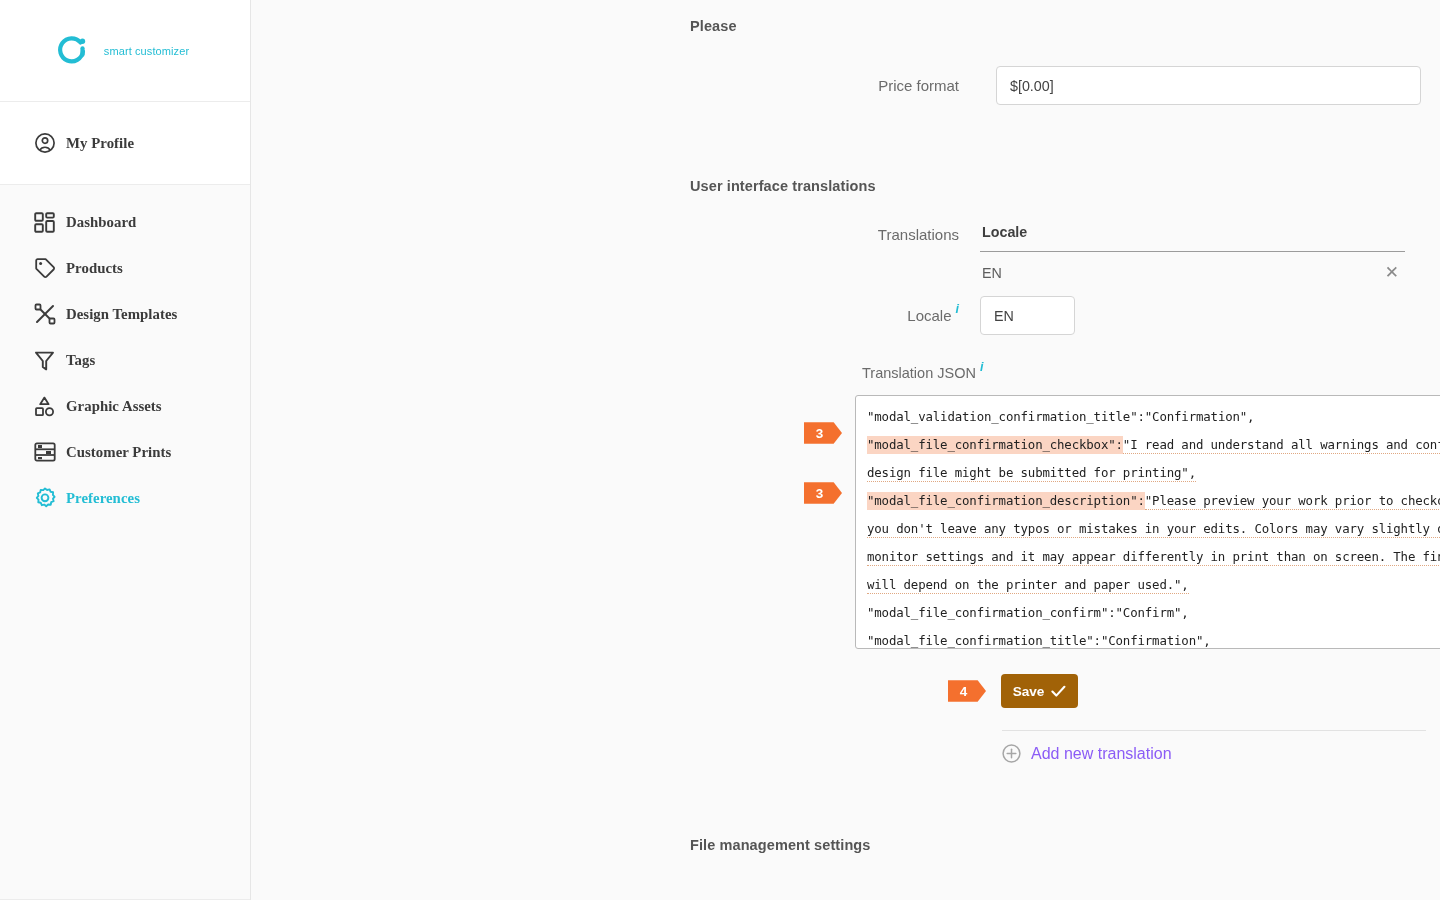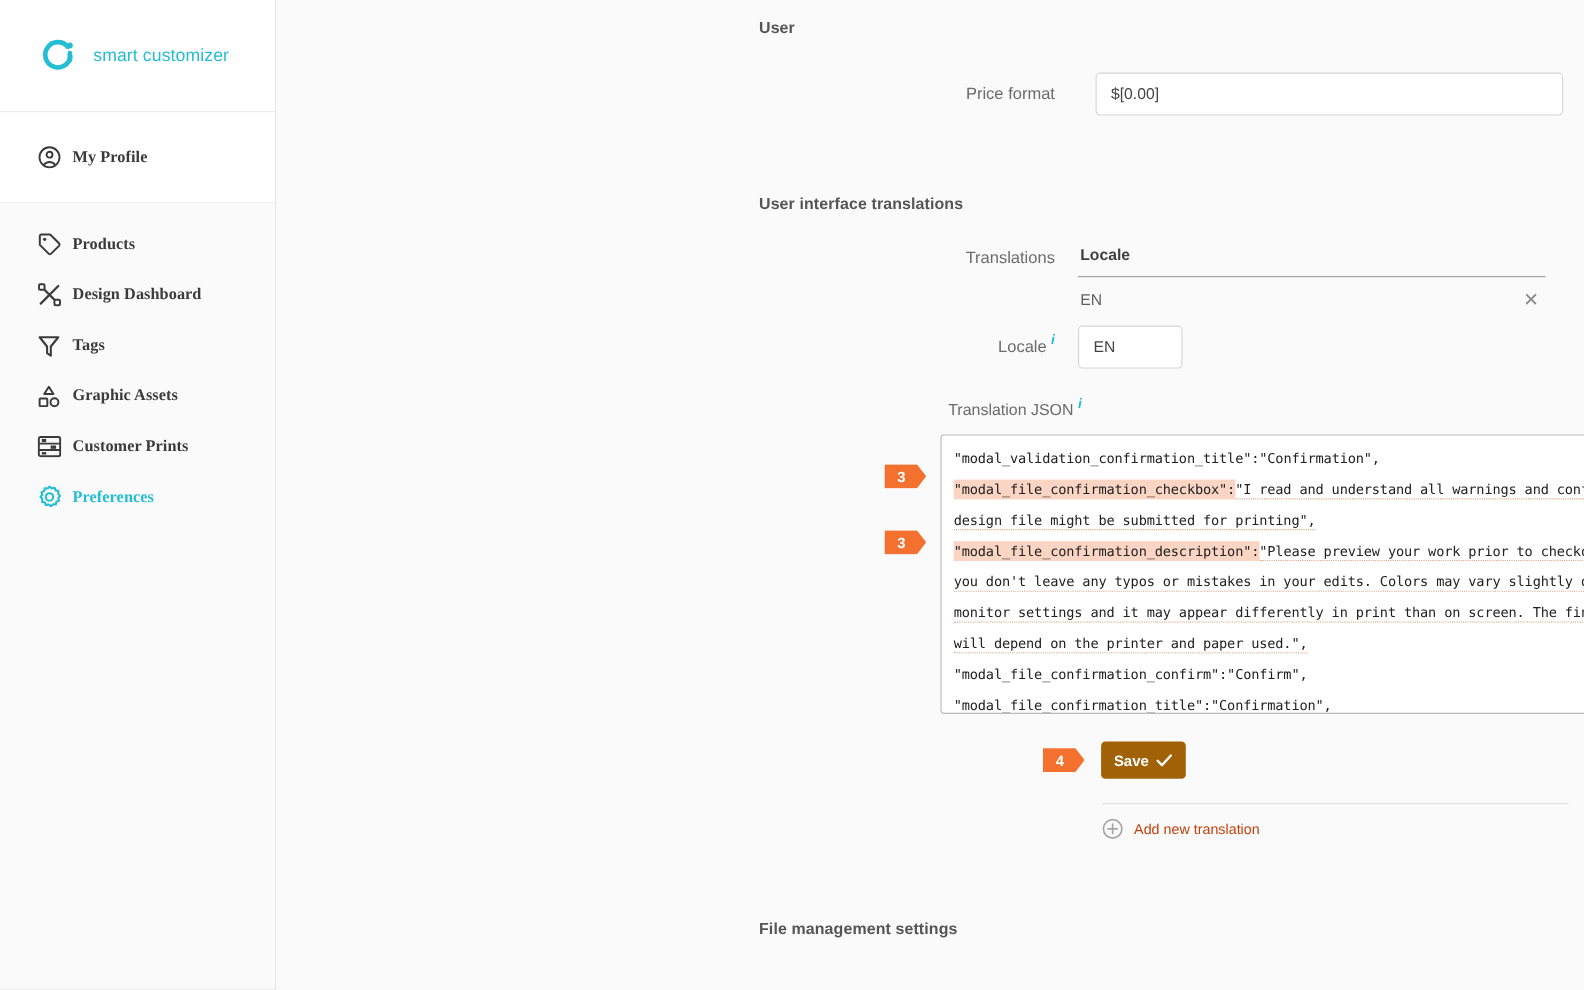--- a/index.html
+++ b/index.html
@@ -31,21 +31,21 @@
     height: 102px;
     display: flex;
     align-items: center;
     justify-content: center;
     border-bottom: 1px solid #ececec;
     gap: 13px;
     padding-right: 8px;
   }
   .logo-mark { width: 38px; height: 38px; position: relative; display:block; }
   .logo-text {
-    font-size: 16px;
+    font-size: 11px;
     color: #23bdd4;
     letter-spacing: .1px;
     font-weight: 400;
   }
   .nav-group { padding: 0; }
   .nav-group.profile {
     border-bottom: 1px solid #ececec;
     padding: 18px 0 18px 0;
   }
   .nav-group.main {
@@ -269,22 +269,22 @@
   .add-translation {
     position: absolute;
     left: 751px; top: 744px;
     display: flex;
     align-items: center;
     gap: 10px;
     cursor: pointer;
   }
   .add-translation .plus-icon { width: 19px; height: 19px; display:block; }
   .add-translation .at-label {
-    font-size: 13px;
-    color: #c2410c;
+    font-size: 16px;
+    color: #8b5cf6;
   }
 </style>
 </head>
 <body>
 
 <div class="app">
 
   <aside class="sidebar">
 
     <div class="logo-block">
@@ -306,41 +306,52 @@
             <circle cx="11" cy="8.6" r="2.7" fill="none" stroke="#3b3b3b" stroke-width="1.7"></circle>
             <path d="M5.6 18.2 A6.4 6.4 0 0 1 16.4 18.2" fill="none" stroke="#3b3b3b" stroke-width="1.7"></path>
           </svg>
         </span>
         <span class="nav-label">My Profile</span>
       </div>
     </div>
 
     <div class="nav-group main">
 
+      <div class="nav-item">
+        <span class="nav-icon">
+          <svg width="21" height="21" viewBox="0 0 21 21">
+            <rect x="1.2" y="1.2" width="7.6" height="7.6" rx="1" fill="none" stroke="#3b3b3b" stroke-width="1.9"></rect>
+            <rect x="12.2" y="1.2" width="7.6" height="4.4" rx="1" fill="none" stroke="#3b3b3b" stroke-width="1.9"></rect>
+            <rect x="1.2" y="12.2" width="7.6" height="7.6" rx="1" fill="none" stroke="#3b3b3b" stroke-width="1.9"></rect>
+            <rect x="12.2" y="9.0" width="7.6" height="10.8" rx="1" fill="none" stroke="#3b3b3b" stroke-width="1.9"></rect>
+          </svg>
+        </span>
+        <span class="nav-label">Dashboard</span>
+      </div>
 
       <div class="nav-item">
         <span class="nav-icon">
           <svg width="22" height="22" viewBox="0 0 22 22">
             <path d="M11.6 2.2 L19.6 10.2 A1.6 1.6 0 0 1 19.6 12.5 L12.5 19.6 A1.6 1.6 0 0 1 10.2 19.6 L2.2 11.6 L2.2 3.6 A1.4 1.4 0 0 1 3.6 2.2 Z" fill="none" stroke="#3b3b3b" stroke-width="1.8" stroke-linejoin="round"></path>
             <circle cx="6.6" cy="6.6" r="1.5" fill="#3b3b3b"></circle>
           </svg>
         </span>
         <span class="nav-label">Products</span>
       </div>
 
       <div class="nav-item">
         <span class="nav-icon">
           <svg width="22" height="22" viewBox="0 0 22 22">
             <path d="M3 3 L19 19" stroke="#3b3b3b" stroke-width="2" stroke-linecap="round"></path>
             <path d="M19 3 L3 19" stroke="#3b3b3b" stroke-width="2" stroke-linecap="round"></path>
             <rect x="1.5" y="1.5" width="5" height="5" rx="1" fill="#fff" stroke="#3b3b3b" stroke-width="1.8"></rect>
             <rect x="15.5" y="15.5" width="5" height="5" rx="1" fill="#fff" stroke="#3b3b3b" stroke-width="1.8"></rect>
           </svg>
         </span>
-        <span class="nav-label">Design Dashboard</span>
+        <span class="nav-label">Design Templates</span>
       </div>
 
       <div class="nav-item">
         <span class="nav-icon">
           <svg width="21" height="21" viewBox="0 0 21 21">
             <path d="M2 2.6 L19 2.6 L12.2 11 L12.2 19.4 L8.8 17 L8.8 11 Z" fill="none" stroke="#3b3b3b" stroke-width="1.9" stroke-linejoin="round"></path>
           </svg>
         </span>
         <span class="nav-label">Tags</span>
       </div>
@@ -382,21 +393,21 @@
         <span class="nav-label">Preferences</span>
       </div>
 
     </div>
 
 
   </aside>
 
   <main class="main">
 
-    <div class="section-title" id="t-price">User</div>
+    <div class="section-title" id="t-price">Please</div>
 
     <div class="price-row">
       <label class="field-label">Price format</label>
       <input class="text-input" id="price-format-input" type="text" value="$[0.00]" style="">
     </div>
 
     <div class="section-title" id="t-uitrans">User interface translations</div>
 
     <div class="translations-row">
       <label class="field-label">Translations</label>

